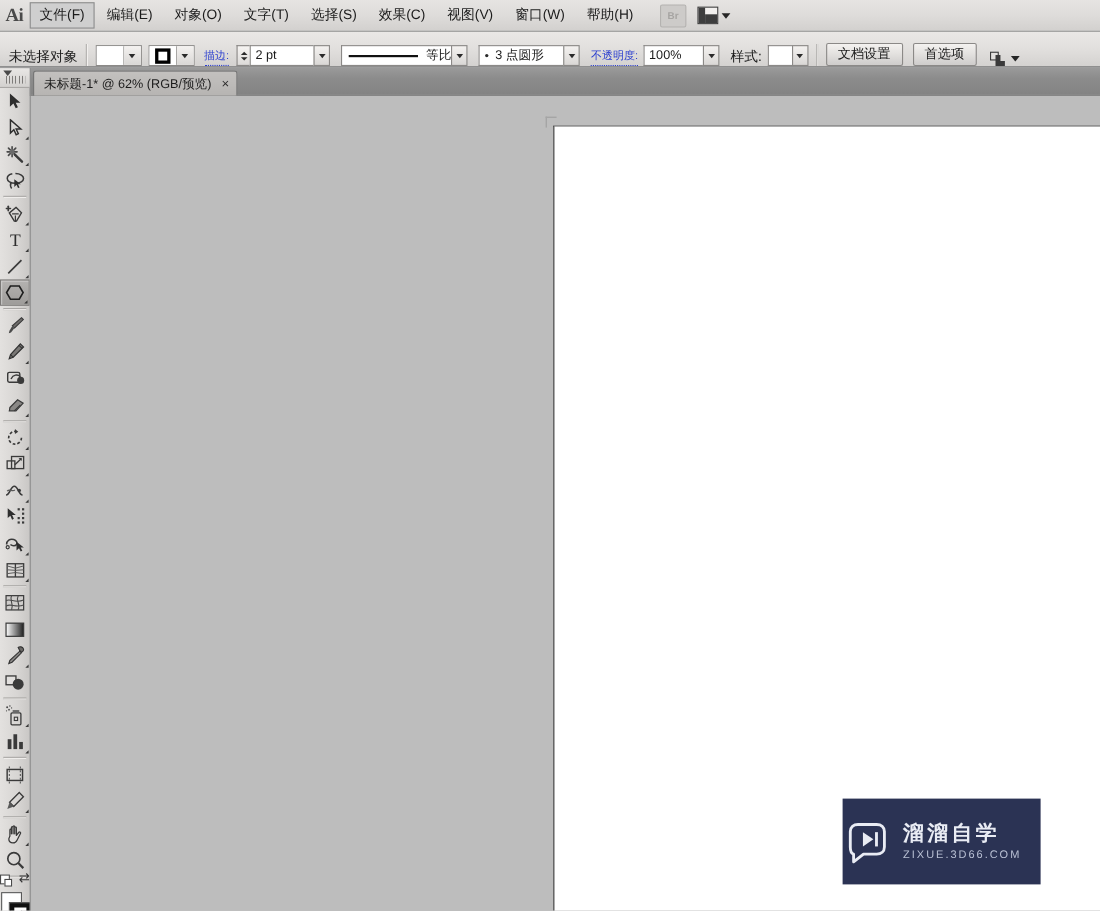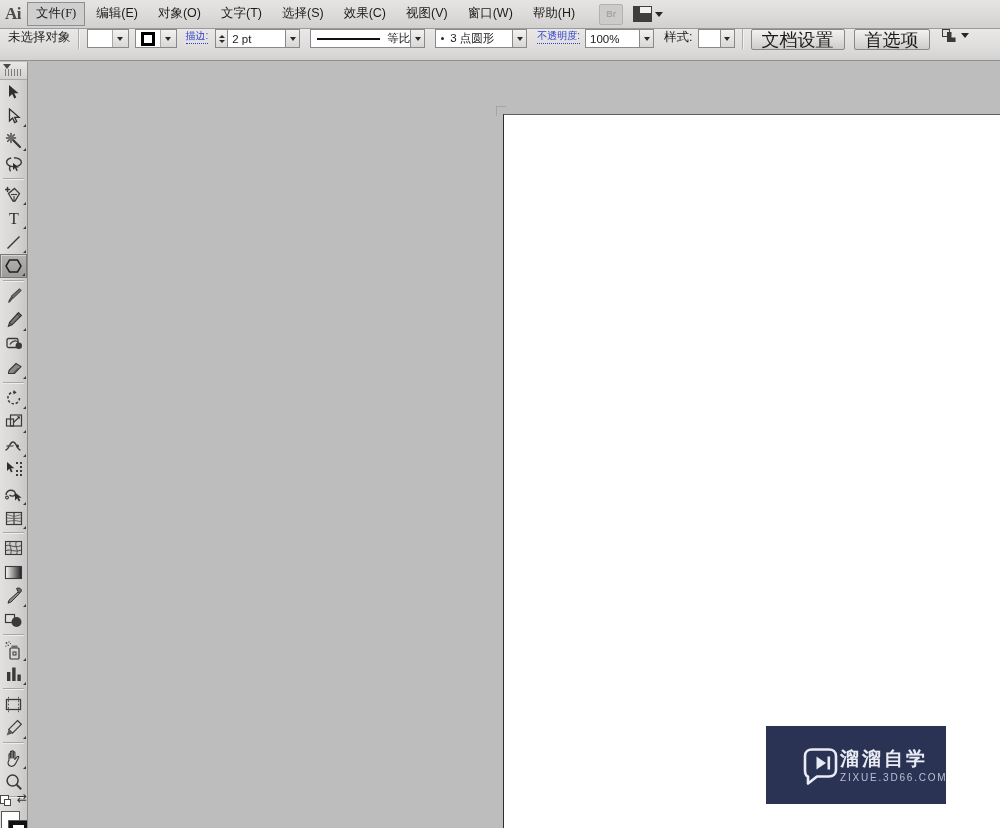--- a/index.html
+++ b/index.html
@@ -51,21 +51,20 @@
     margin: 0 1px;
     font-size: 12.5px;
     color: #1b1b1b;
     white-space: nowrap;
     line-height: 15px;
     border: 1px solid transparent;
   }
   .menu-item.active {
     background: #cfcfcf;
     border: 1px solid #8d8d8d;
-    font-family: Liberation Serif, serif;
   }
   .menubar-right {
     margin-left: 14px;
     display: flex;
     align-items: center;
     gap: 10px;
   }
   .br-btn {
     width: 22px; height: 19px;
     background: #cdcbc9;
@@ -104,21 +103,21 @@
   }
 
   
   .controlbar {
     position: absolute;
     left: 0; top: 29px;
     width: 1000px; height: 32px;
     background: linear-gradient(to bottom, #eae8e6 0%, #e0dedc 55%, #d4d2d0 100%);
     border-bottom: 1px solid #8f8f8f;
     display: flex;
-    align-items: flex-start;
+    align-items: flex-end;
     box-sizing: border-box;
     padding-left: 8px;
   }
   .cb-label {
     font-size: 12.5px;
     color: #1b1b1b;
     white-space: nowrap;
   }
   .cb-sep {
     width: 1px; height: 20px;
@@ -224,21 +223,21 @@
     border-right: none;
     background: #fff;
     box-sizing: border-box;
   }
   .btn {
     height: 21px;
     padding: 0 10px;
     background: linear-gradient(to bottom,#f4f2f0 0%,#e2e0de 50%,#cecccb 100%);
     border: 1px solid #8b8987;
     border-radius: 2px;
-    font-size: 18px;
+    font-size: 12px;
     color: #1b1b1b;
     display: flex;
     align-items: center;
     white-space: nowrap;
     box-sizing: border-box;
   }
   .arrange-icon {
     width: 14px; height: 13px;
     position: relative;
   }
@@ -426,22 +425,23 @@
   }
 
   
   .watermark {
     position: absolute;
     left: 766px; top: 726px;
     width: 180px; height: 78px;
     background: #2b3354;
     display: flex;
     align-items: center;
-    padding-left: 32px;
-    box-sizing: border-box;
+    padding-left: 0;
+    box-sizing: border-box;
+    gap: 13px;
   }
   .wm-mark {
     width: 42px; height: 42px;
     position: relative;
     flex: none;
   }
   .wm-text { display: flex; flex-direction: column; gap: 3px; }
   .wm-title {
     font-size: 19px;
     font-weight: bold;
@@ -576,20 +576,26 @@
     <span style="width:12px"></span>
     <div style="display:flex;align-items:center;gap:5px">
       <span class="arrange-icon">
         <span class="sq1"></span>
           <span class="sq2"></span>
       </span>
       <span class="caret"></span>
     </div>
   </div>
 
+  <div class="tabbar">
+    <div class="doc-tab">
+      <span class="doc-tab-title">未标题-1* @ 62% (RGB/预览)</span>
+      <span class="tab-close">×</span>
+    </div>
+  </div>
 
   <div class="canvas">
     <div class="ab-corner"></div>
     <div class="artboard"></div>
   </div>
 
   <div class="watermark">
     <div class="wm-mark">
       <svg width="42" height="42" viewBox="0 0 42 42">
         <path d="M7 12 C7 8 10 5.5 14 5.5 L31 5.5 C35 5.5 38 8 38 12 L38 26 C38 30 35 32.5 31 32.5 L19 32.5 L10 39.5 L10 32.5 C8 32 7 30 7 26 Z" fill="none" stroke="#e9ecf4" stroke-width="2.6" stroke-linejoin="round"></path>

